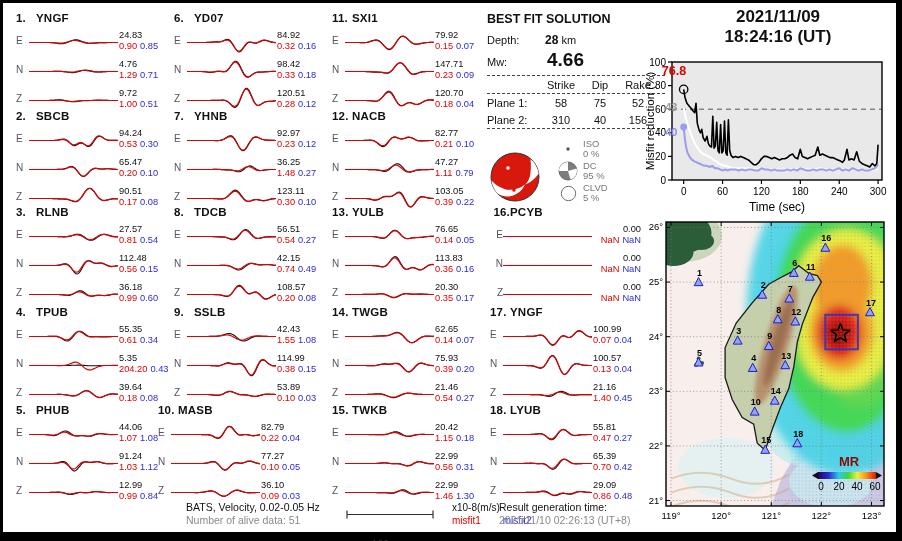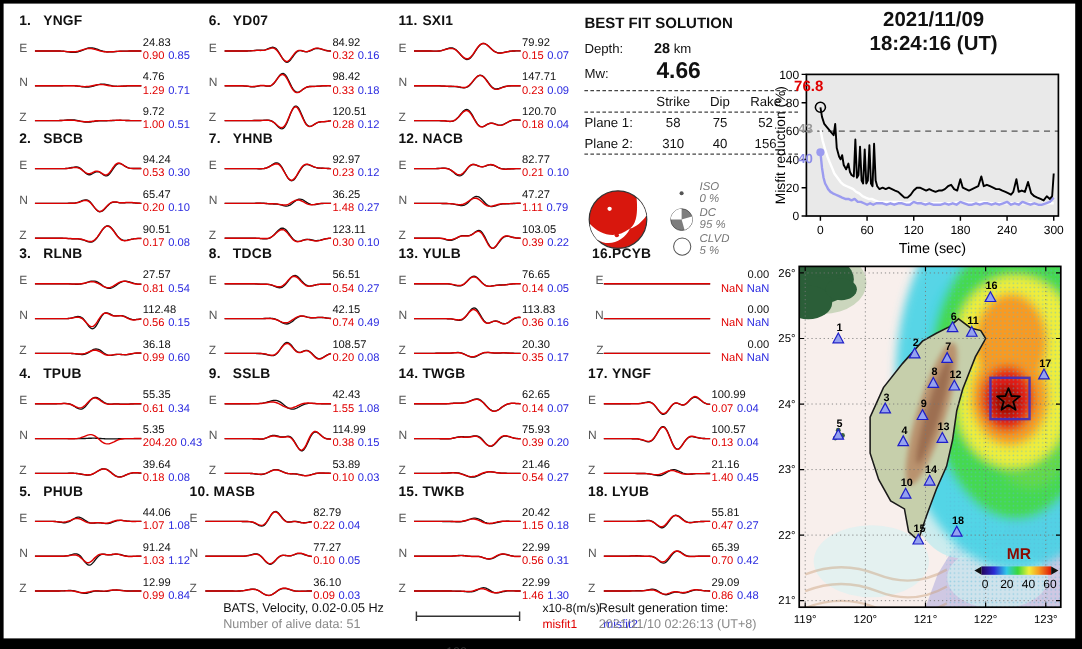--- a/index.html
+++ b/index.html
@@ -26,21 +26,21 @@
   .bf-depth b{font-size:12px;}
   .bf-mw{font-weight:bold;font-size:19px;margin-left:2px;}
   .bf-table{margin-top:4px;}
   .bf-tr{display:flex;padding:2.5px 0;}
   .bf-c0{width:52px;}
   .bf-c1{width:44px;text-align:center;}
   .bf-c2{width:34px;text-align:center;}
   .bf-c3{width:42px;text-align:center;}
   .dash-t{border-top:1px dashed #444;}
   .dash-b{border-bottom:1px dashed #444;}
-  .bf-mech{display:flex;align-items:center;margin-top:20px;font-style:italic;}
+  .bf-mech{display:flex;align-items:flex-end;margin-top:8px;}
   .mech-legend{margin-left:14px;}
   .mech-item{display:flex;align-items:center;margin:2px 0;height:20px;}
   .mech-ic{width:22px;display:flex;justify-content:center;}
   .mech-txt{font-size:9.5px;color:#777;line-height:10px;margin-left:4px;}
   
   .evt-title{position:absolute;left:658px;top:7px;width:240px;text-align:center;
              font-weight:bold;font-size:17px;line-height:20px;}
   
   .foot1{position:absolute;left:186px;top:501px;font-size:10.5px;line-height:13px;}
   .foot1 .sub{color:#8a8a8a;}

